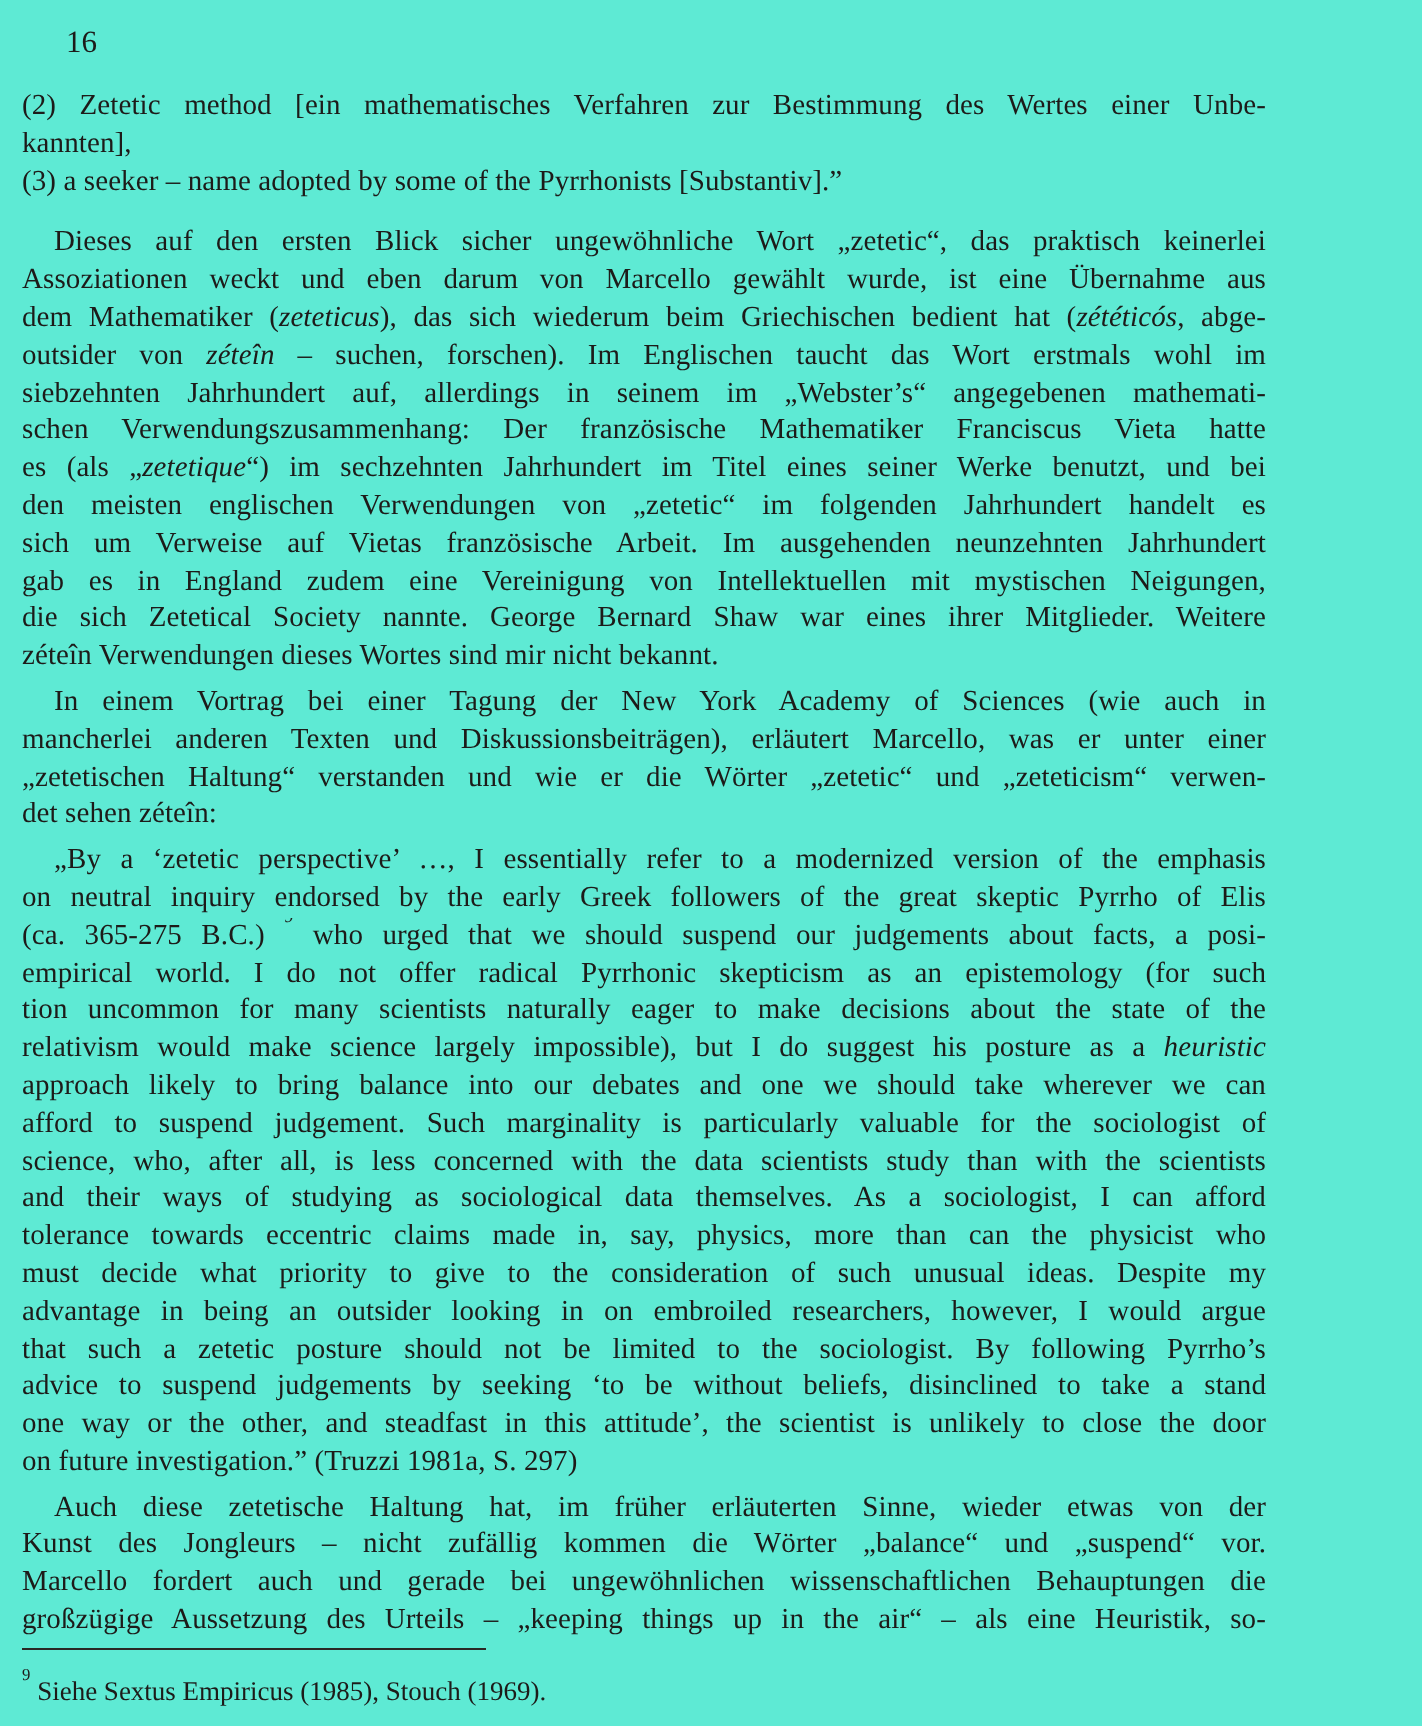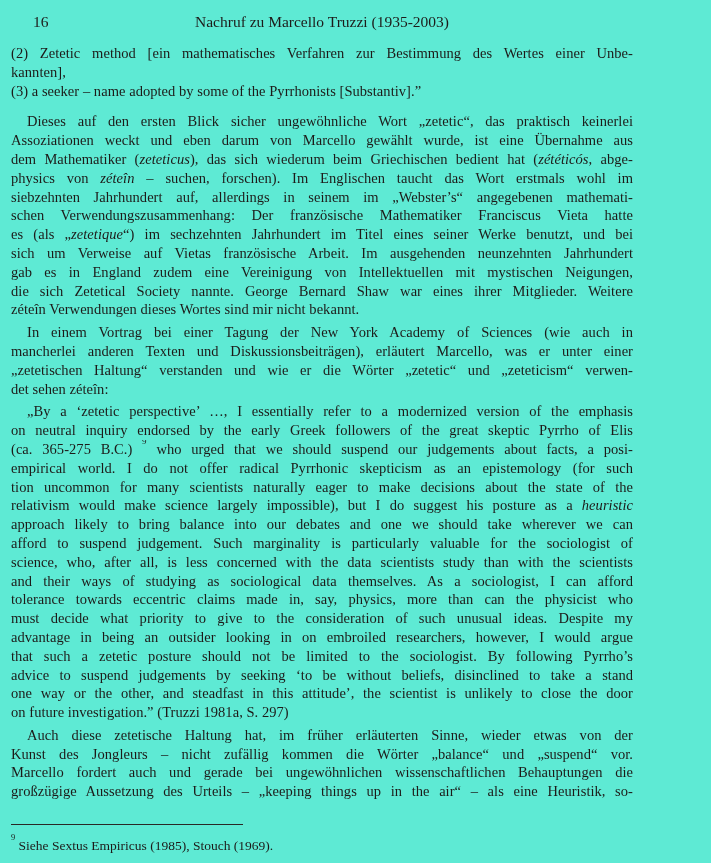--- a/index.html
+++ b/index.html
@@ -63,37 +63,37 @@
     line-height: 16px;
   }
 </style>
 </head>
 <body>
 
 <div class="page">
 
   <header class="page-header">
     <span class="page-number">16</span>
-    <span class="running-title">Nachruf zu Marcello Truzzi (1935-2003)</span>
   </header>
 
   <main class="text-block">
       <div class="block">
         <div class="line"><span>(2) Zetetic method [ein mathematisches Verfahren zur Bestimmung des Wertes einer Unbe-</span></div>
         <div class="line last"><span>kannten],</span></div>
         <div class="line last"><span>(3) a seeker – name adopted by some of the Pyrrhonists [Substantiv].”</span></div>
       </div>
       <div class="block">
         <div class="line indent"><span>Dieses auf den ersten Blick sicher ungewöhnliche Wort „zetetic“, das praktisch keinerlei</span></div>
         <div class="line"><span>Assoziationen weckt und eben darum von Marcello gewählt wurde, ist eine Übernahme aus</span></div>
         <div class="line"><span>dem Mathematiker (</span><i>zeteticus</i><span>), das sich wiederum beim Griechischen bedient hat (</span><i>zététicós</i><span>, abge-</span></div>
-        <div class="line"><span>physics von </span><i>zéteîn</i><span> – suchen, forschen). Im Englischen taucht das Wort erstmals wohl im</span></div>
+        <div class="line"><span>outsider von </span><i>zéteîn</i><span> – suchen, forschen). Im Englischen taucht das Wort erstmals wohl im</span></div>
         <div class="line"><span>siebzehnten Jahrhundert auf, allerdings in seinem im „Webster’s“ angegebenen mathemati-</span></div>
         <div class="line"><span>schen Verwendungszusammenhang: Der französische Mathematiker Franciscus Vieta hatte</span></div>
         <div class="line"><span>es (als „</span><i>zetetique</i><span>“) im sechzehnten Jahrhundert im Titel eines seiner Werke benutzt, und bei</span></div>
+        <div class="line"><span>den meisten englischen Verwendungen von „zetetic“ im folgenden Jahrhundert handelt es</span></div>
         <div class="line"><span>sich um Verweise auf Vietas französische Arbeit. Im ausgehenden neunzehnten Jahrhundert</span></div>
         <div class="line"><span>gab es in England zudem eine Vereinigung von Intellektuellen mit mystischen Neigungen,</span></div>
         <div class="line"><span>die sich Zetetical Society nannte. George Bernard Shaw war eines ihrer Mitglieder. Weitere</span></div>
         <div class="line last"><span>zéteîn Verwendungen dieses Wortes sind mir nicht bekannt.</span></div>
       </div>
       <div class="block">
         <div class="line indent"><span>In einem Vortrag bei einer Tagung der New York Academy of Sciences (wie auch in</span></div>
         <div class="line"><span>mancherlei anderen Texten und Diskussionsbeiträgen), erläutert Marcello, was er unter einer</span></div>
         <div class="line"><span>„zetetischen Haltung“ verstanden und wie er die Wörter „zetetic“ und „zeteticism“ verwen-</span></div>
         <div class="line last"><span>det sehen zéteîn:</span></div>

